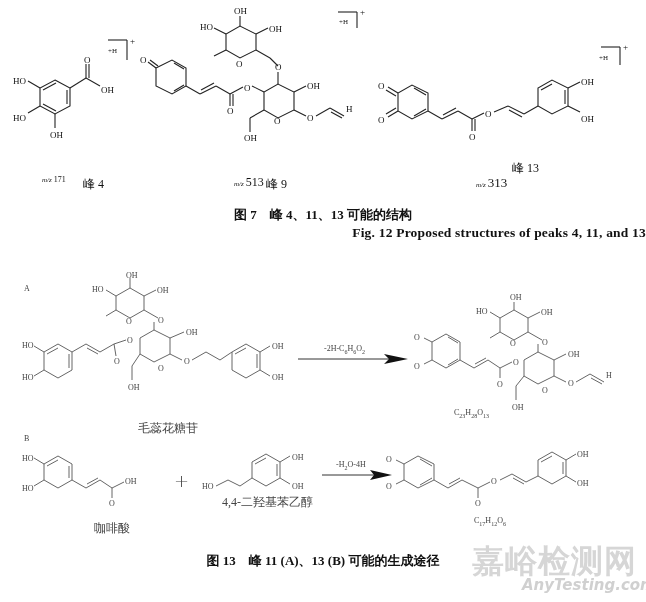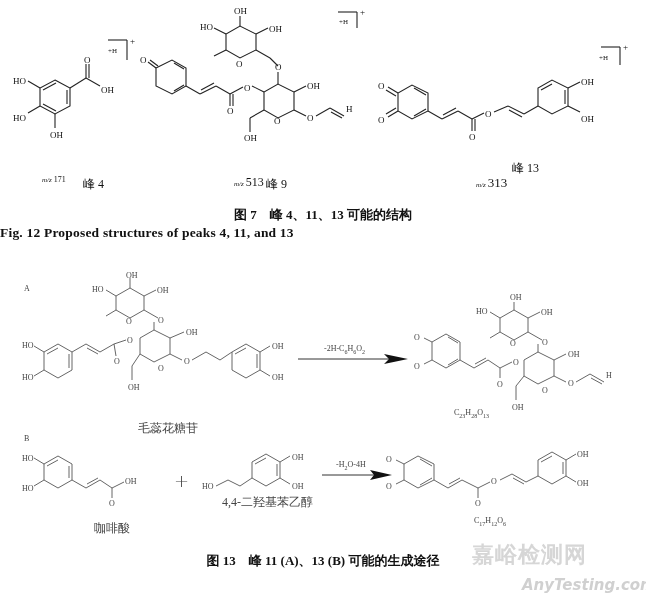--- a/index.html
+++ b/index.html
@@ -8,26 +8,26 @@
   .abs { position:absolute; }
   svg { position:absolute; left:0; top:0; overflow:visible; }
   svg text { font-family:"Liberation Serif","DejaVu Serif",serif; }
   .bond { stroke:#222; stroke-width:1.1; fill:none; }
   .bond-thin { stroke:#555; stroke-width:0.9; fill:none; }
   .atom { font-size:9px; fill:#111; }
   .atom-b { font-size:8px; fill:#444; }
   .mz { font-size:8px;margin-top:19px; }
   .peak-label { font-size:12px; font-weight:normal;margin-left:18px; }
   .cap-cn { font-size:13px; font-weight:bold; text-align:center; width:646px; left:0; }
-  .cap-en { font-size:13.5px; font-weight:bold; text-align:left; width:646px; left:0;
+  .cap-en { font-size:13.5px; font-weight:bold; text-align:right; width:646px; left:0;
             font-family:"Liberation Serif","DejaVu Serif",serif; letter-spacing:0.2px; }
   .small { font-size:8px; color:#444; }
   .panel { font-size:8px; color:#444; }
   .name-cn { font-size:12px; color:#444; }
-  .wm-cn { font-family:"DejaVu Sans",sans-serif; font-size:22px; color:#d6d6d6; font-weight:bold; letter-spacing:1px; }
+  .wm-cn { font-family:"DejaVu Sans",sans-serif; font-size:32px; color:#d6d6d6; font-weight:bold; letter-spacing:1px; }
   .wm-en { font-family:"DejaVu Sans",sans-serif; font-size:15px; color:#d0d0d0; font-style:italic; font-weight:bold; }
 </style>
 </head>
 <body>
 
 <div class="abs" style="left:0;top:0;width:646px;height:250px;">
 
   <svg width="646" height="200">
 
     <polygon class="bond" points="55,80 70,88 70,106 55,114 40,106 40,88"></polygon>

